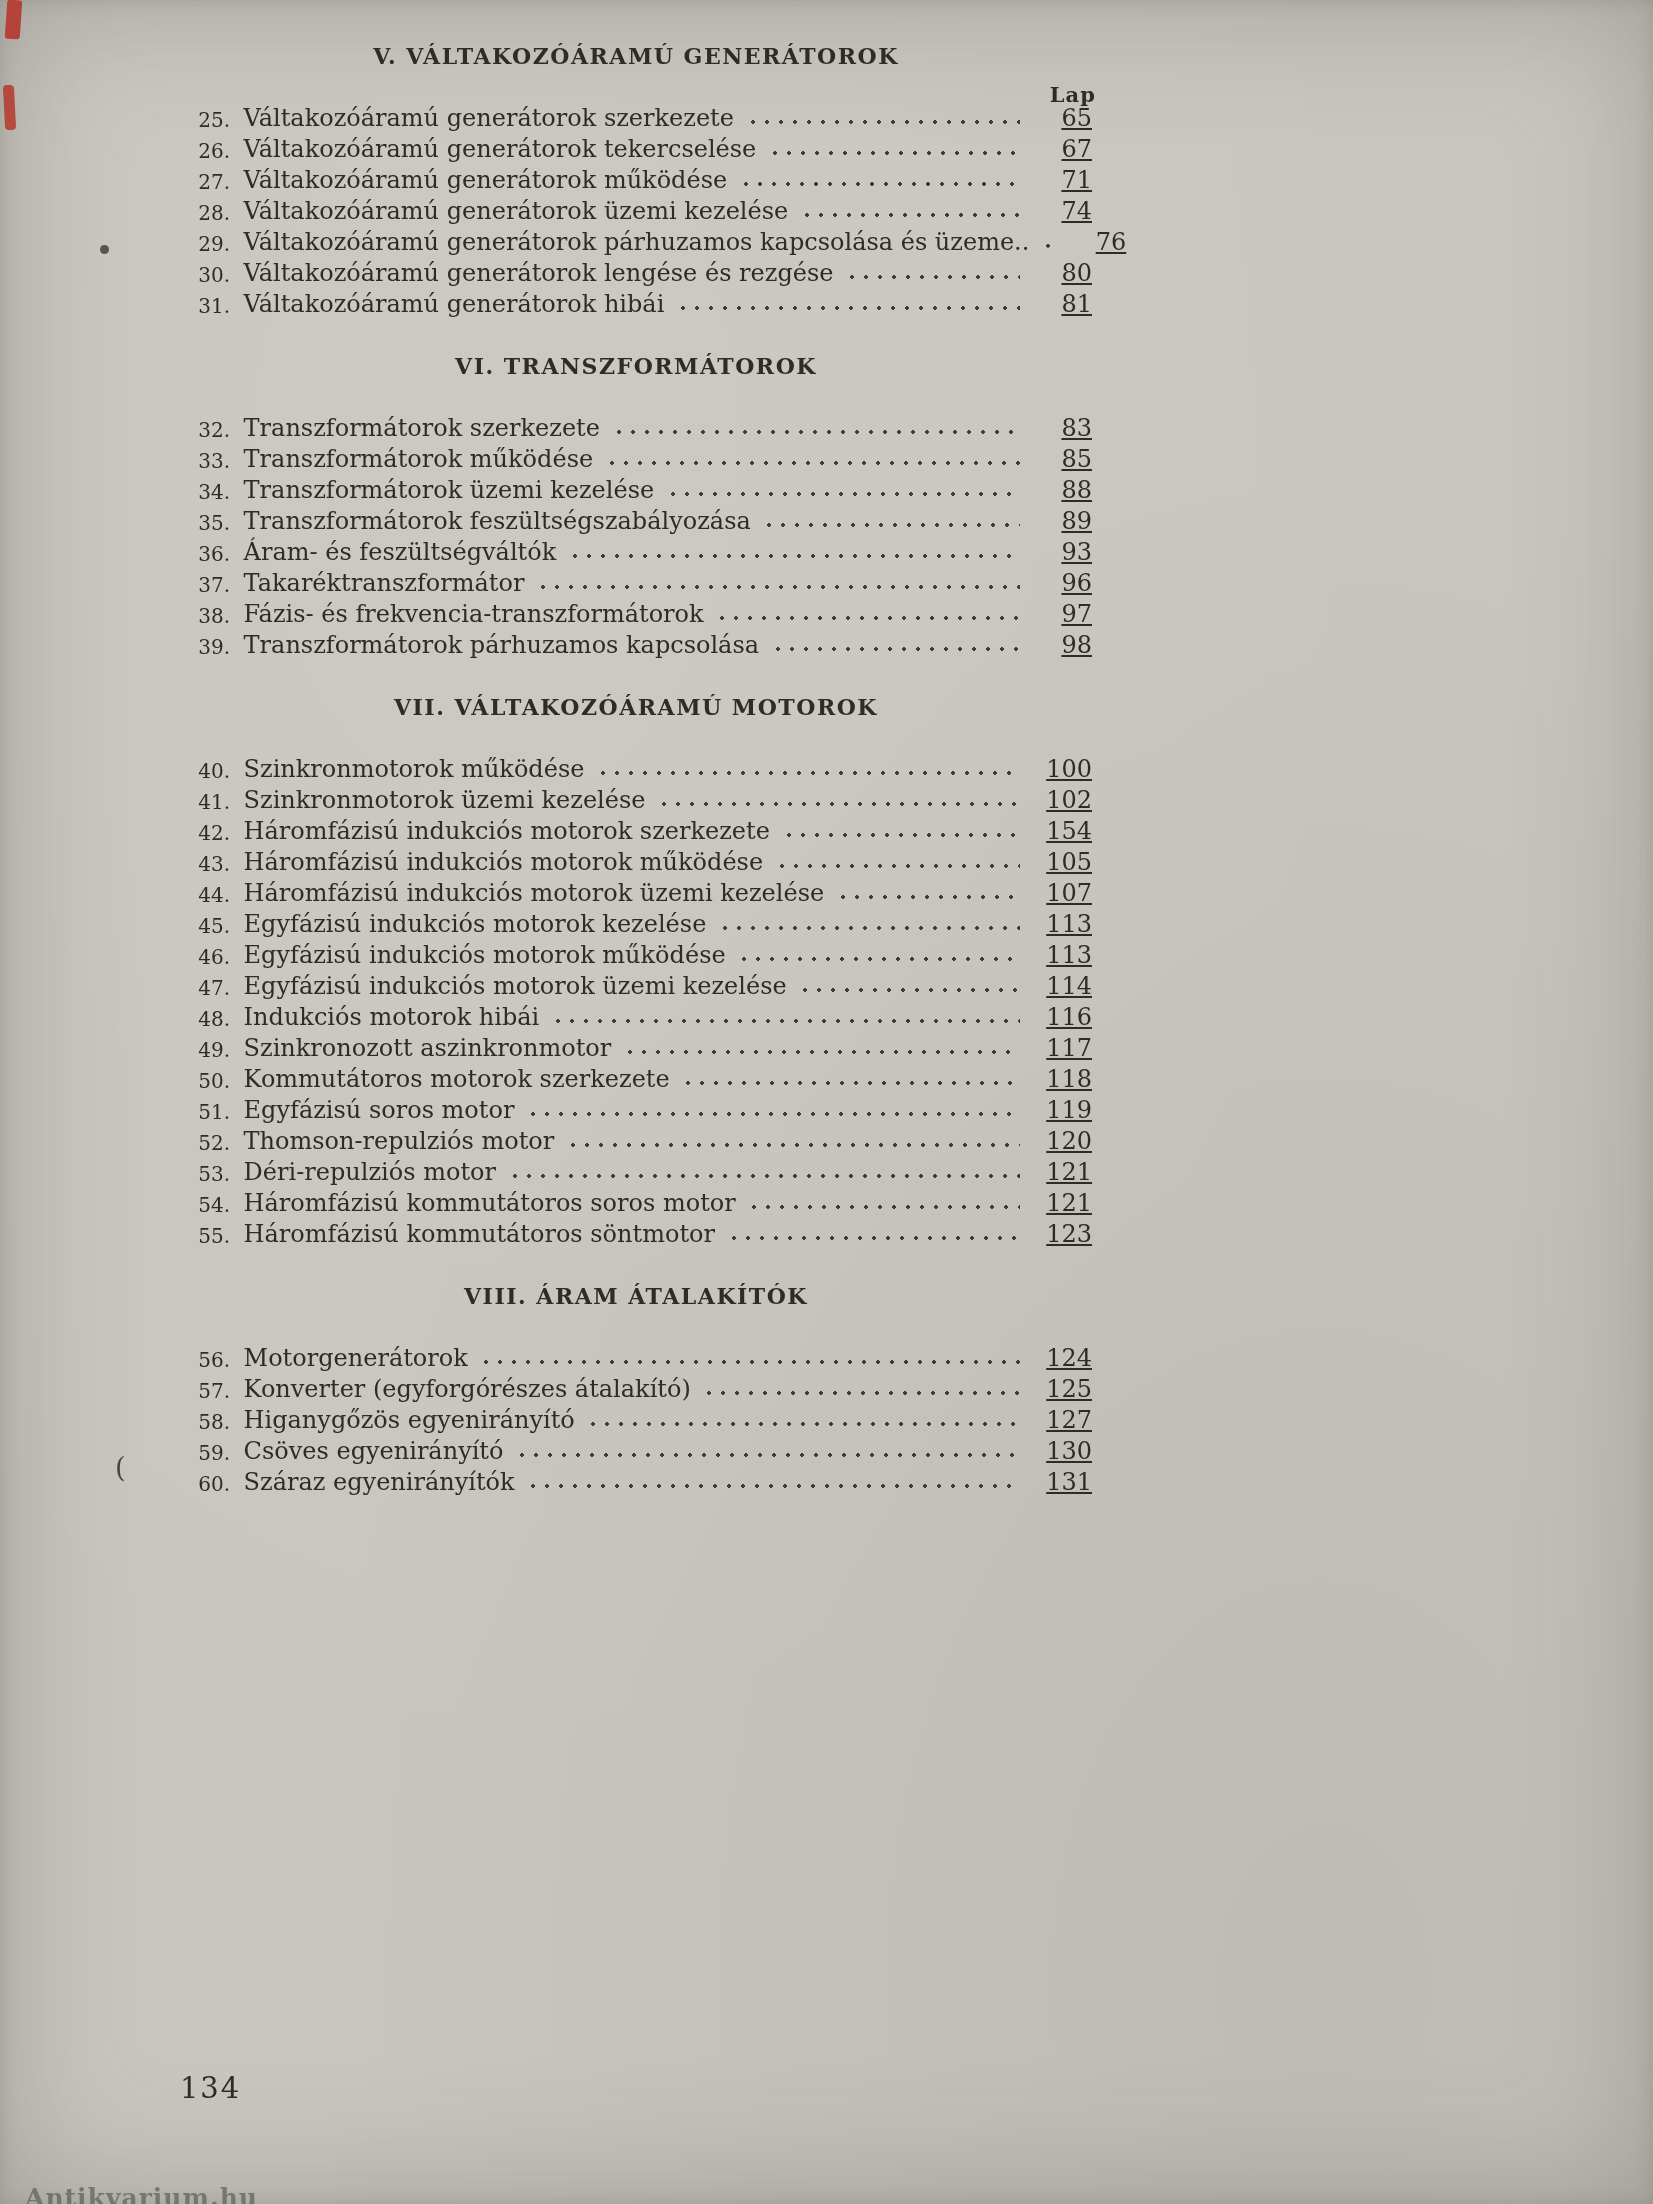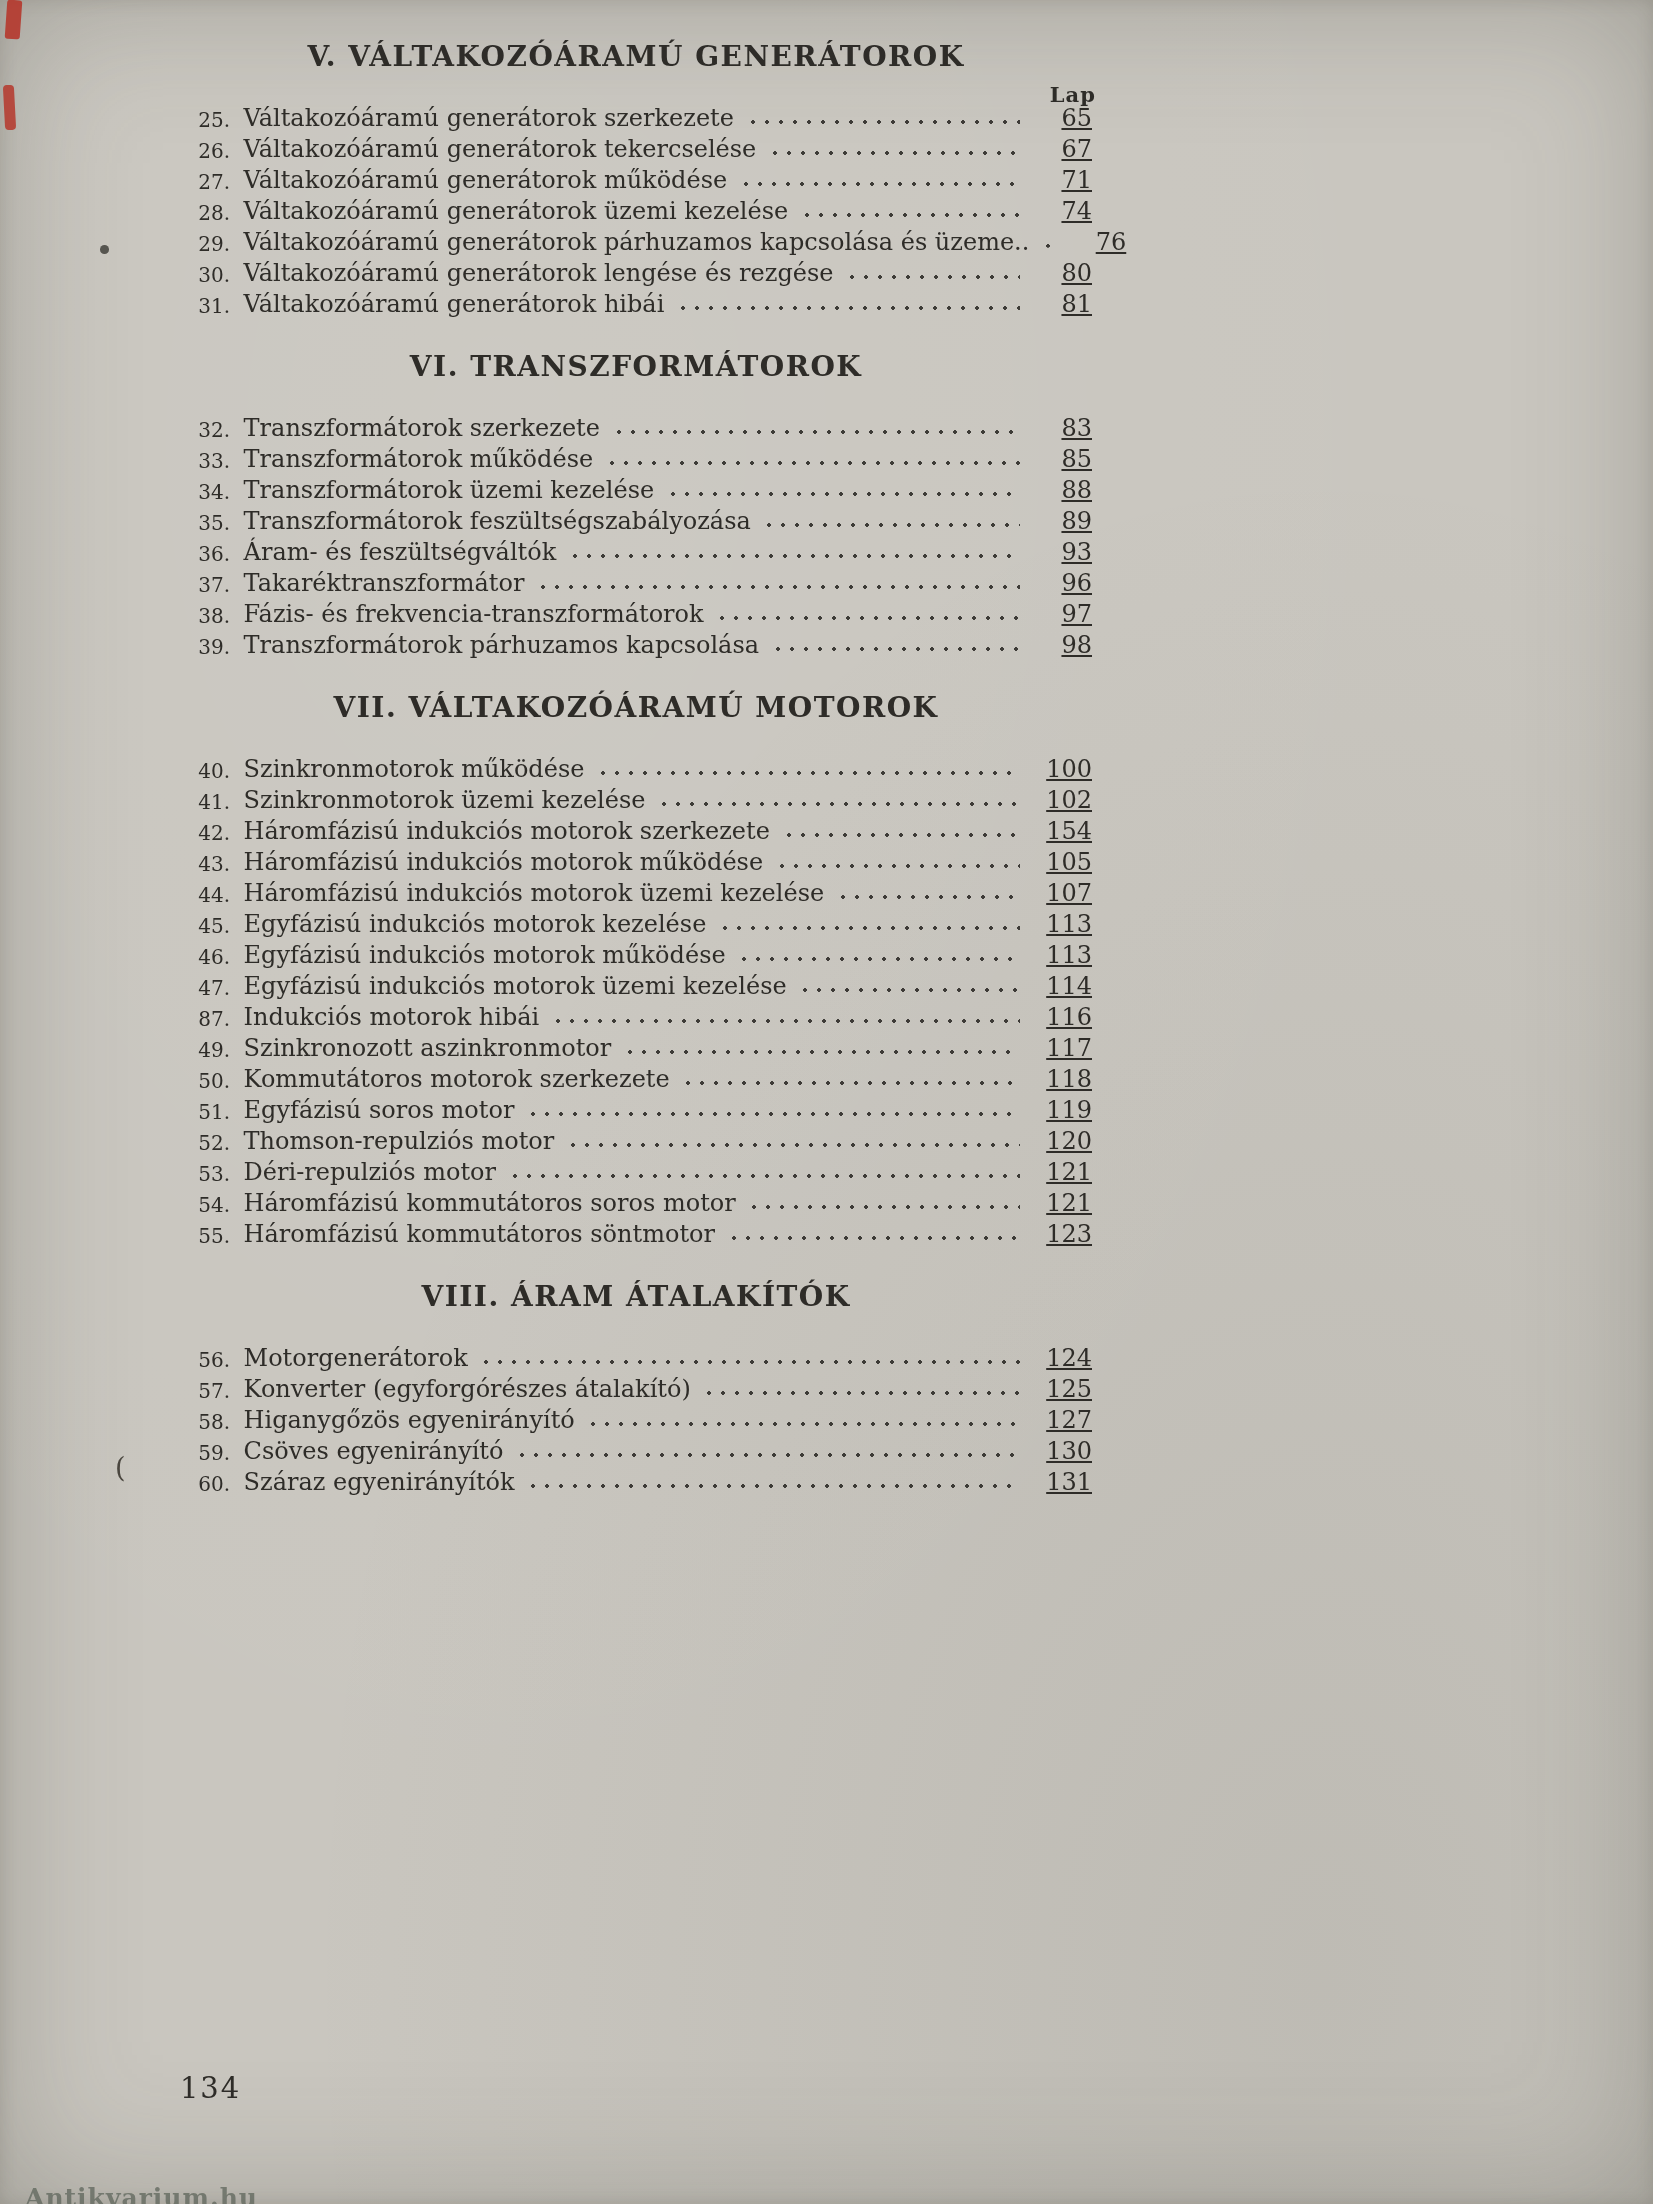--- a/index.html
+++ b/index.html
@@ -11,21 +11,21 @@
       radial-gradient(ellipse at 80% 90%, rgba(60,60,50,0.08), transparent 55%),
       var(--paper,#c9c6bf);
     box-shadow: inset 0 0 136px rgba(70,68,58,0.30), inset 0 0 17.5px rgba(70,68,58,0.18);
     overflow:hidden;
     font-family:"DejaVu Serif","Liberation Serif",serif;
     color:var(--ink,#2e2c28);
   }
   .content{position:absolute;top:37px;left:180px;width:912px;}
   .lap{position:absolute;top:45px;right:-3.9px;font-size:21px;font-weight:bold;letter-spacing:1px;}
   .section-title{
-    font-size:28px;font-weight:bold;text-align:center;
+    font-size:22px;font-weight:bold;text-align:center;
     letter-spacing:1.5px;margin:29px 0 25px;line-height:39px;
   }
   .toc-section:first-child .section-title{margin-top:0;}
   .entry{display:flex;align-items:flex-end;height:31px;white-space:nowrap;}
   .num{flex:0 0 50px;text-align:right;font-size:20px;padding-right:13.6px;}
   .etitle{flex:0 0 auto;font-size:24px;}
   .leader{
     flex:1 1 auto;height:5.8px;margin:0 9.7px 6.8px 11.6px;min-width:13.6px;
     background-image:radial-gradient(circle, rgba(46,44,40,0.9) 1.6px, transparent 1.9px);
     background-size:14px 5.8px;background-repeat:repeat-x;background-position:left center;
@@ -193,21 +193,21 @@
             <span class="leader"></span>
             <span class="pg">113</span>
           </div>
           <div class="entry">
             <span class="num">47.</span>
             <span class="etitle">Egyfázisú indukciós motorok üzemi kezelése</span>
             <span class="leader"></span>
             <span class="pg">114</span>
           </div>
           <div class="entry">
-            <span class="num">87.</span>
+            <span class="num">48.</span>
             <span class="etitle">Indukciós motorok hibái</span>
             <span class="leader"></span>
             <span class="pg">116</span>
           </div>
           <div class="entry">
             <span class="num">49.</span>
             <span class="etitle">Szinkronozott aszinkronmotor</span>
             <span class="leader"></span>
             <span class="pg">117</span>
           </div>

